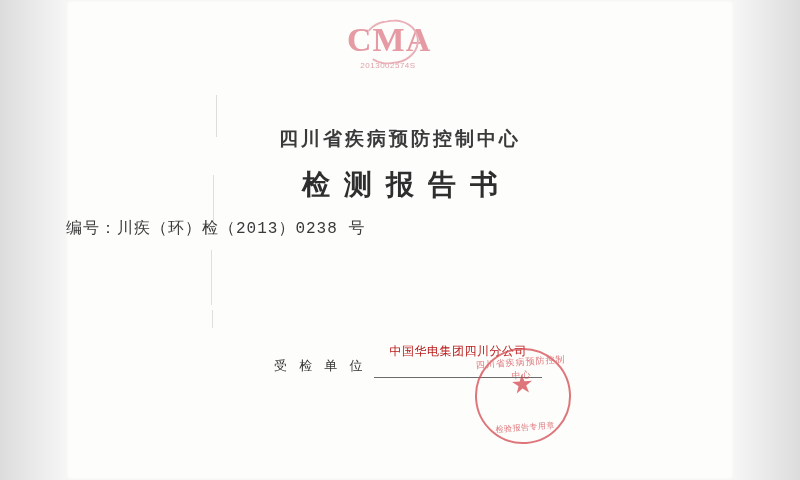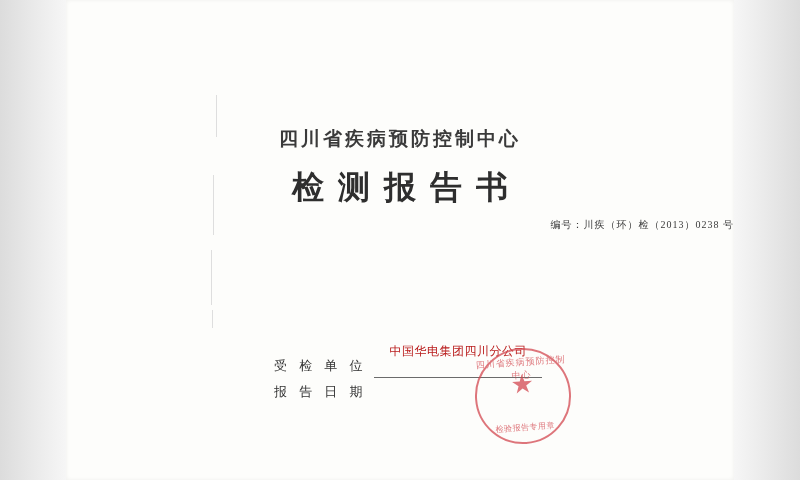--- a/index.html
+++ b/index.html
@@ -105,34 +105,34 @@
     letter-spacing: 3px;
     color: #3a3a3a;
   }
   .doc-title {
     position: absolute;
     left: 0;
     top: 166px;
     width: 668px;
     text-align: center;
     font-family: "DejaVu Serif", serif;
-    font-size: 32px;
+    font-size: 28px;
     font-weight: bold;
     letter-spacing: 14px;
     text-indent: 14px;
     color: #2e2e2e;
   }
   .doc-number {
     position: absolute;
     left: 0;
     top: 218px;
     width: 668px;
-    text-align: right;
-    font-family: Liberation Serif, serif;
-    font-size: 10px;
+    text-align: left;
+    font-family: Liberation Mono, monospace;
+    font-size: 16px;
     letter-spacing: 1px;
     color: #3a3a3a;
   }
 
   
   .fields {
     position: absolute;
     left: 208px;
     top: 352px;
     width: 268px;
@@ -226,32 +226,36 @@
   <div class="edge-band left"></div>
   <div class="edge-band right"></div>
 
   <div class="sheet">
 
     <div class="streak s1"></div>
     <div class="streak s2"></div>
     <div class="streak s3"></div>
     <div class="streak s4"></div>
 
+    <div class="cma-seal">
+      <div class="cma-letters">CMA</div>
+      <div class="cma-ring"></div>
+      <div class="cma-code">2013002574S</div>
+    </div>
 
     <div class="org-title">四川省疾病预防控制中心</div>
     <div class="doc-title">检测报告书</div>
     <div class="doc-number">编号：川疾（环）检（2013）0238 号</div>
 
     <div class="fields">
       <div class="field-row">
         <div class="field-label">受 检 单 位</div>
         <div class="field-value">中国华电集团四川分公司</div>
       </div>
       <div class="field-row">
-        <div class="field-label">报 告 日 期</div>
       </div>
     </div>
 
     <div class="stamp">
       <div class="arc-top">四川省疾病预防控制中心</div>
       <div class="star">
           <span>★</span>
         </div>
       <div class="arc-bottom">检验报告专用章</div>
     </div>

